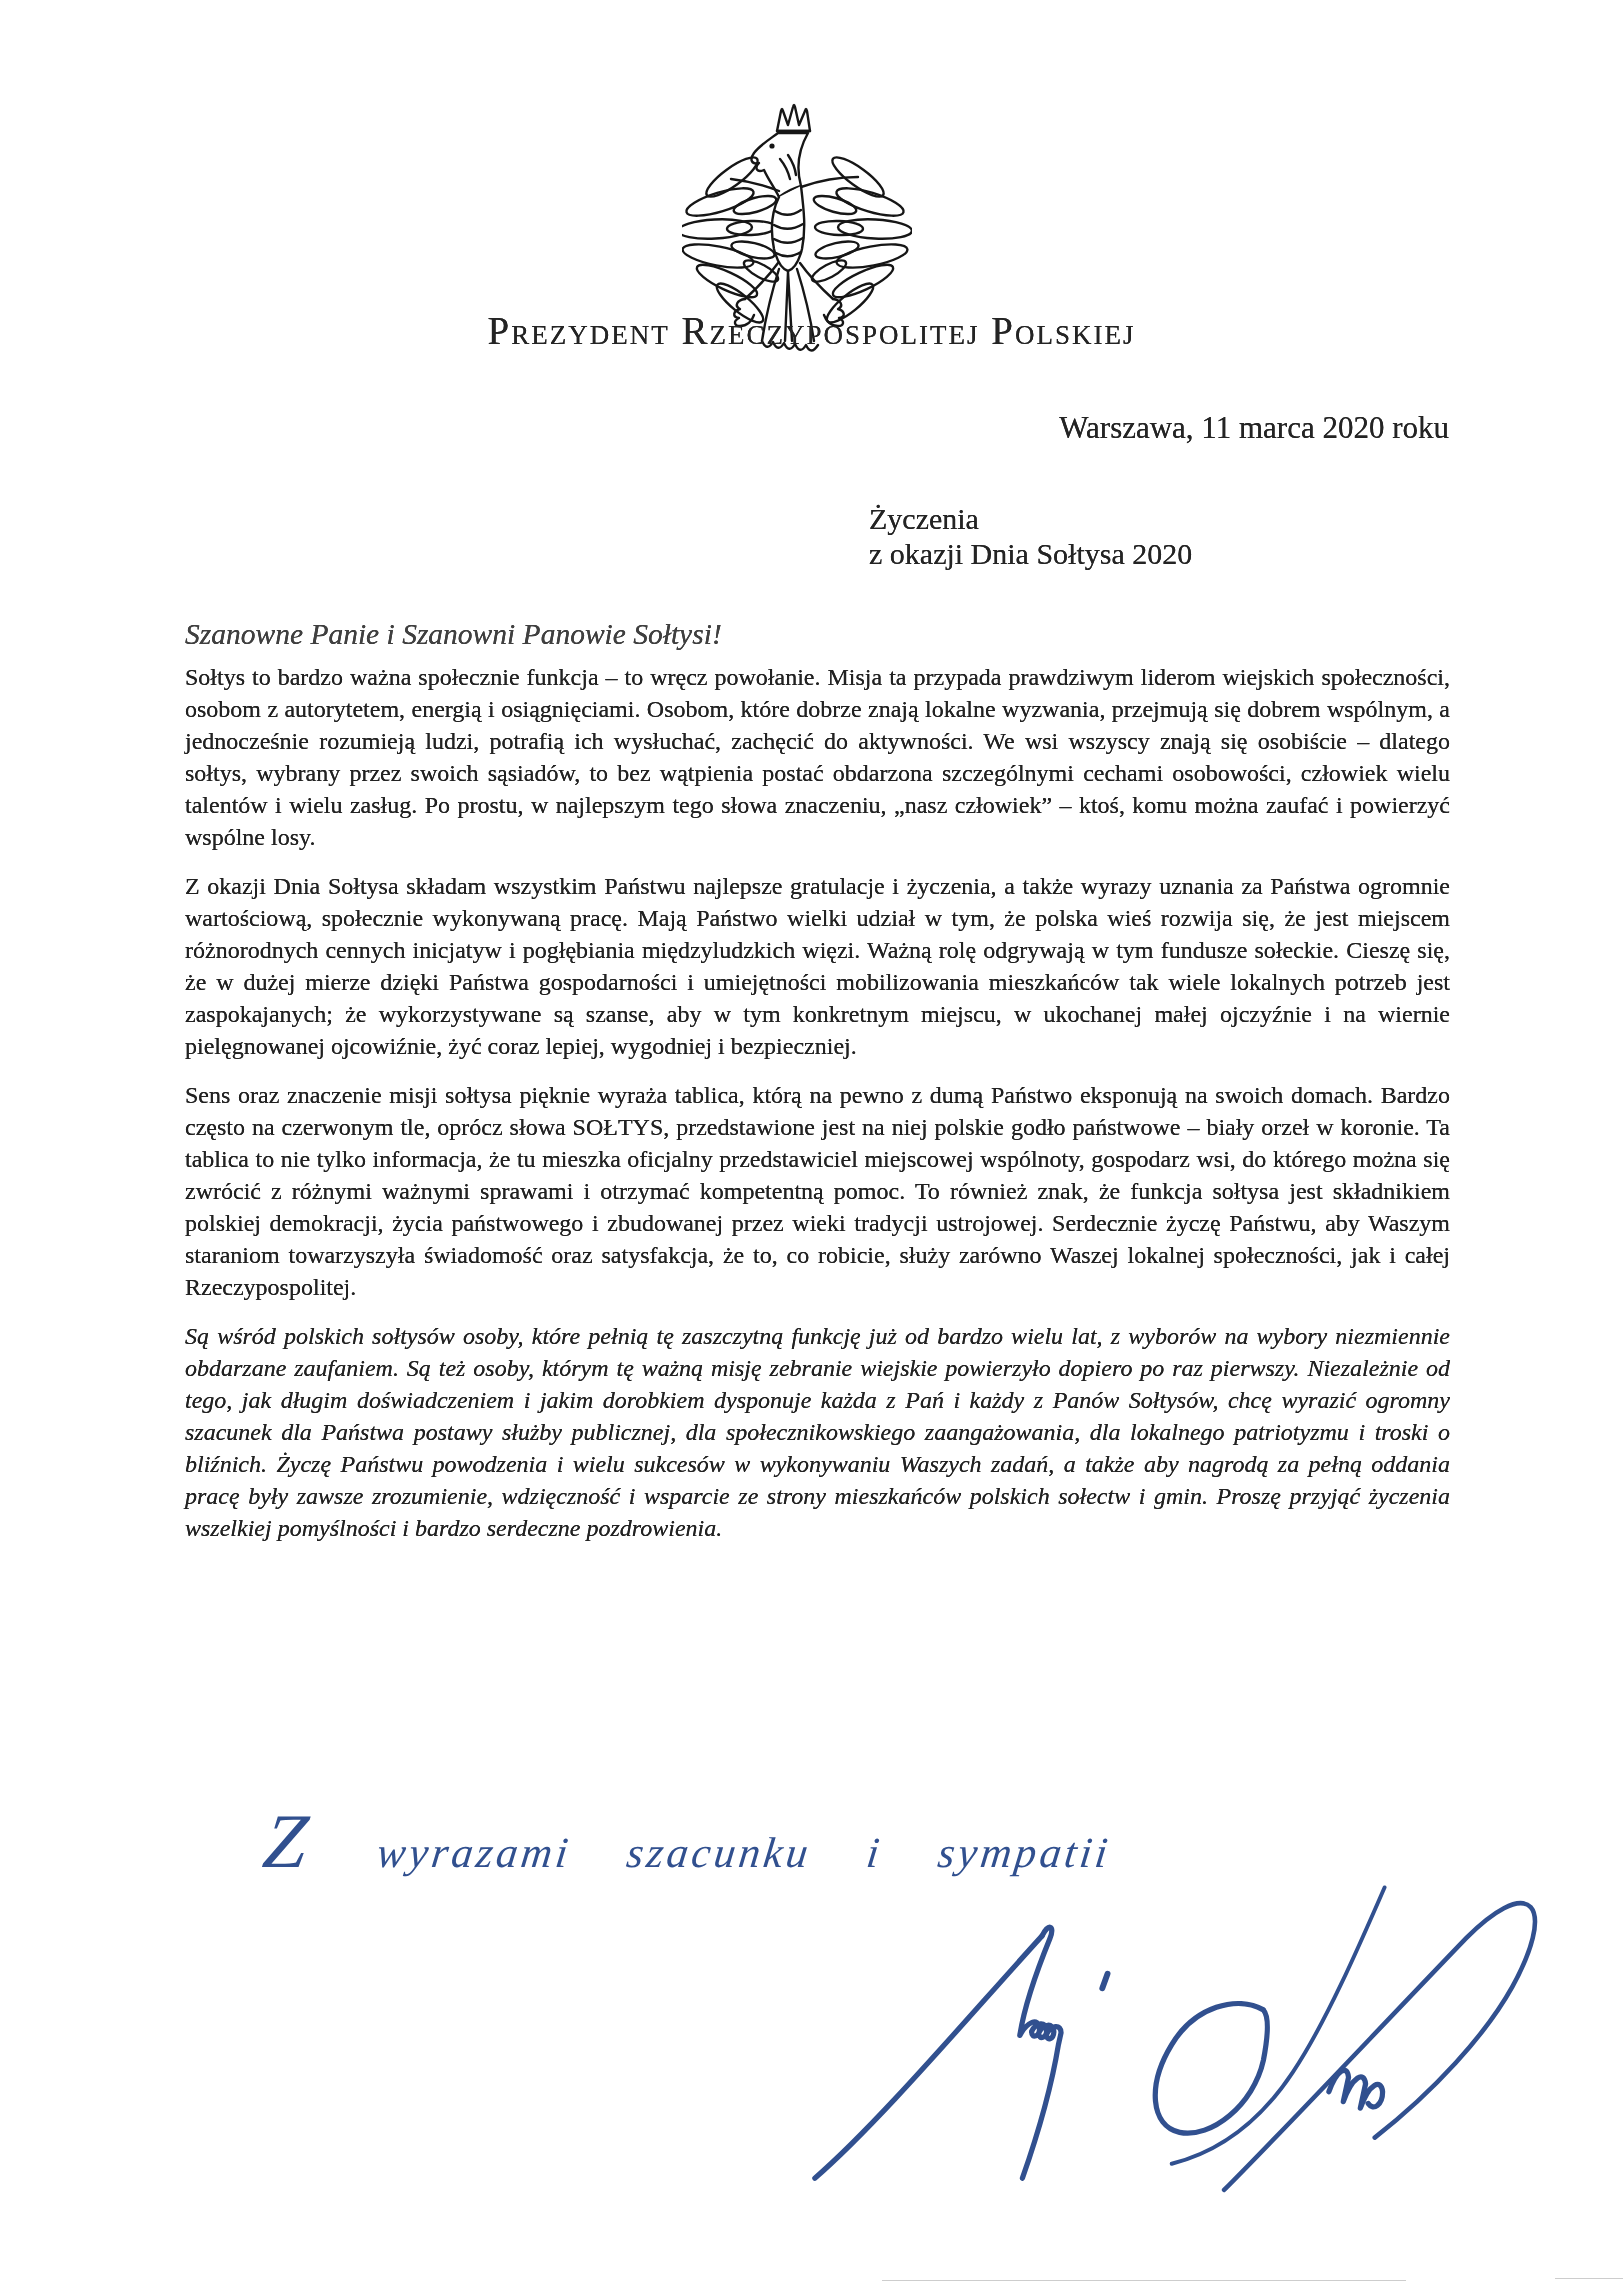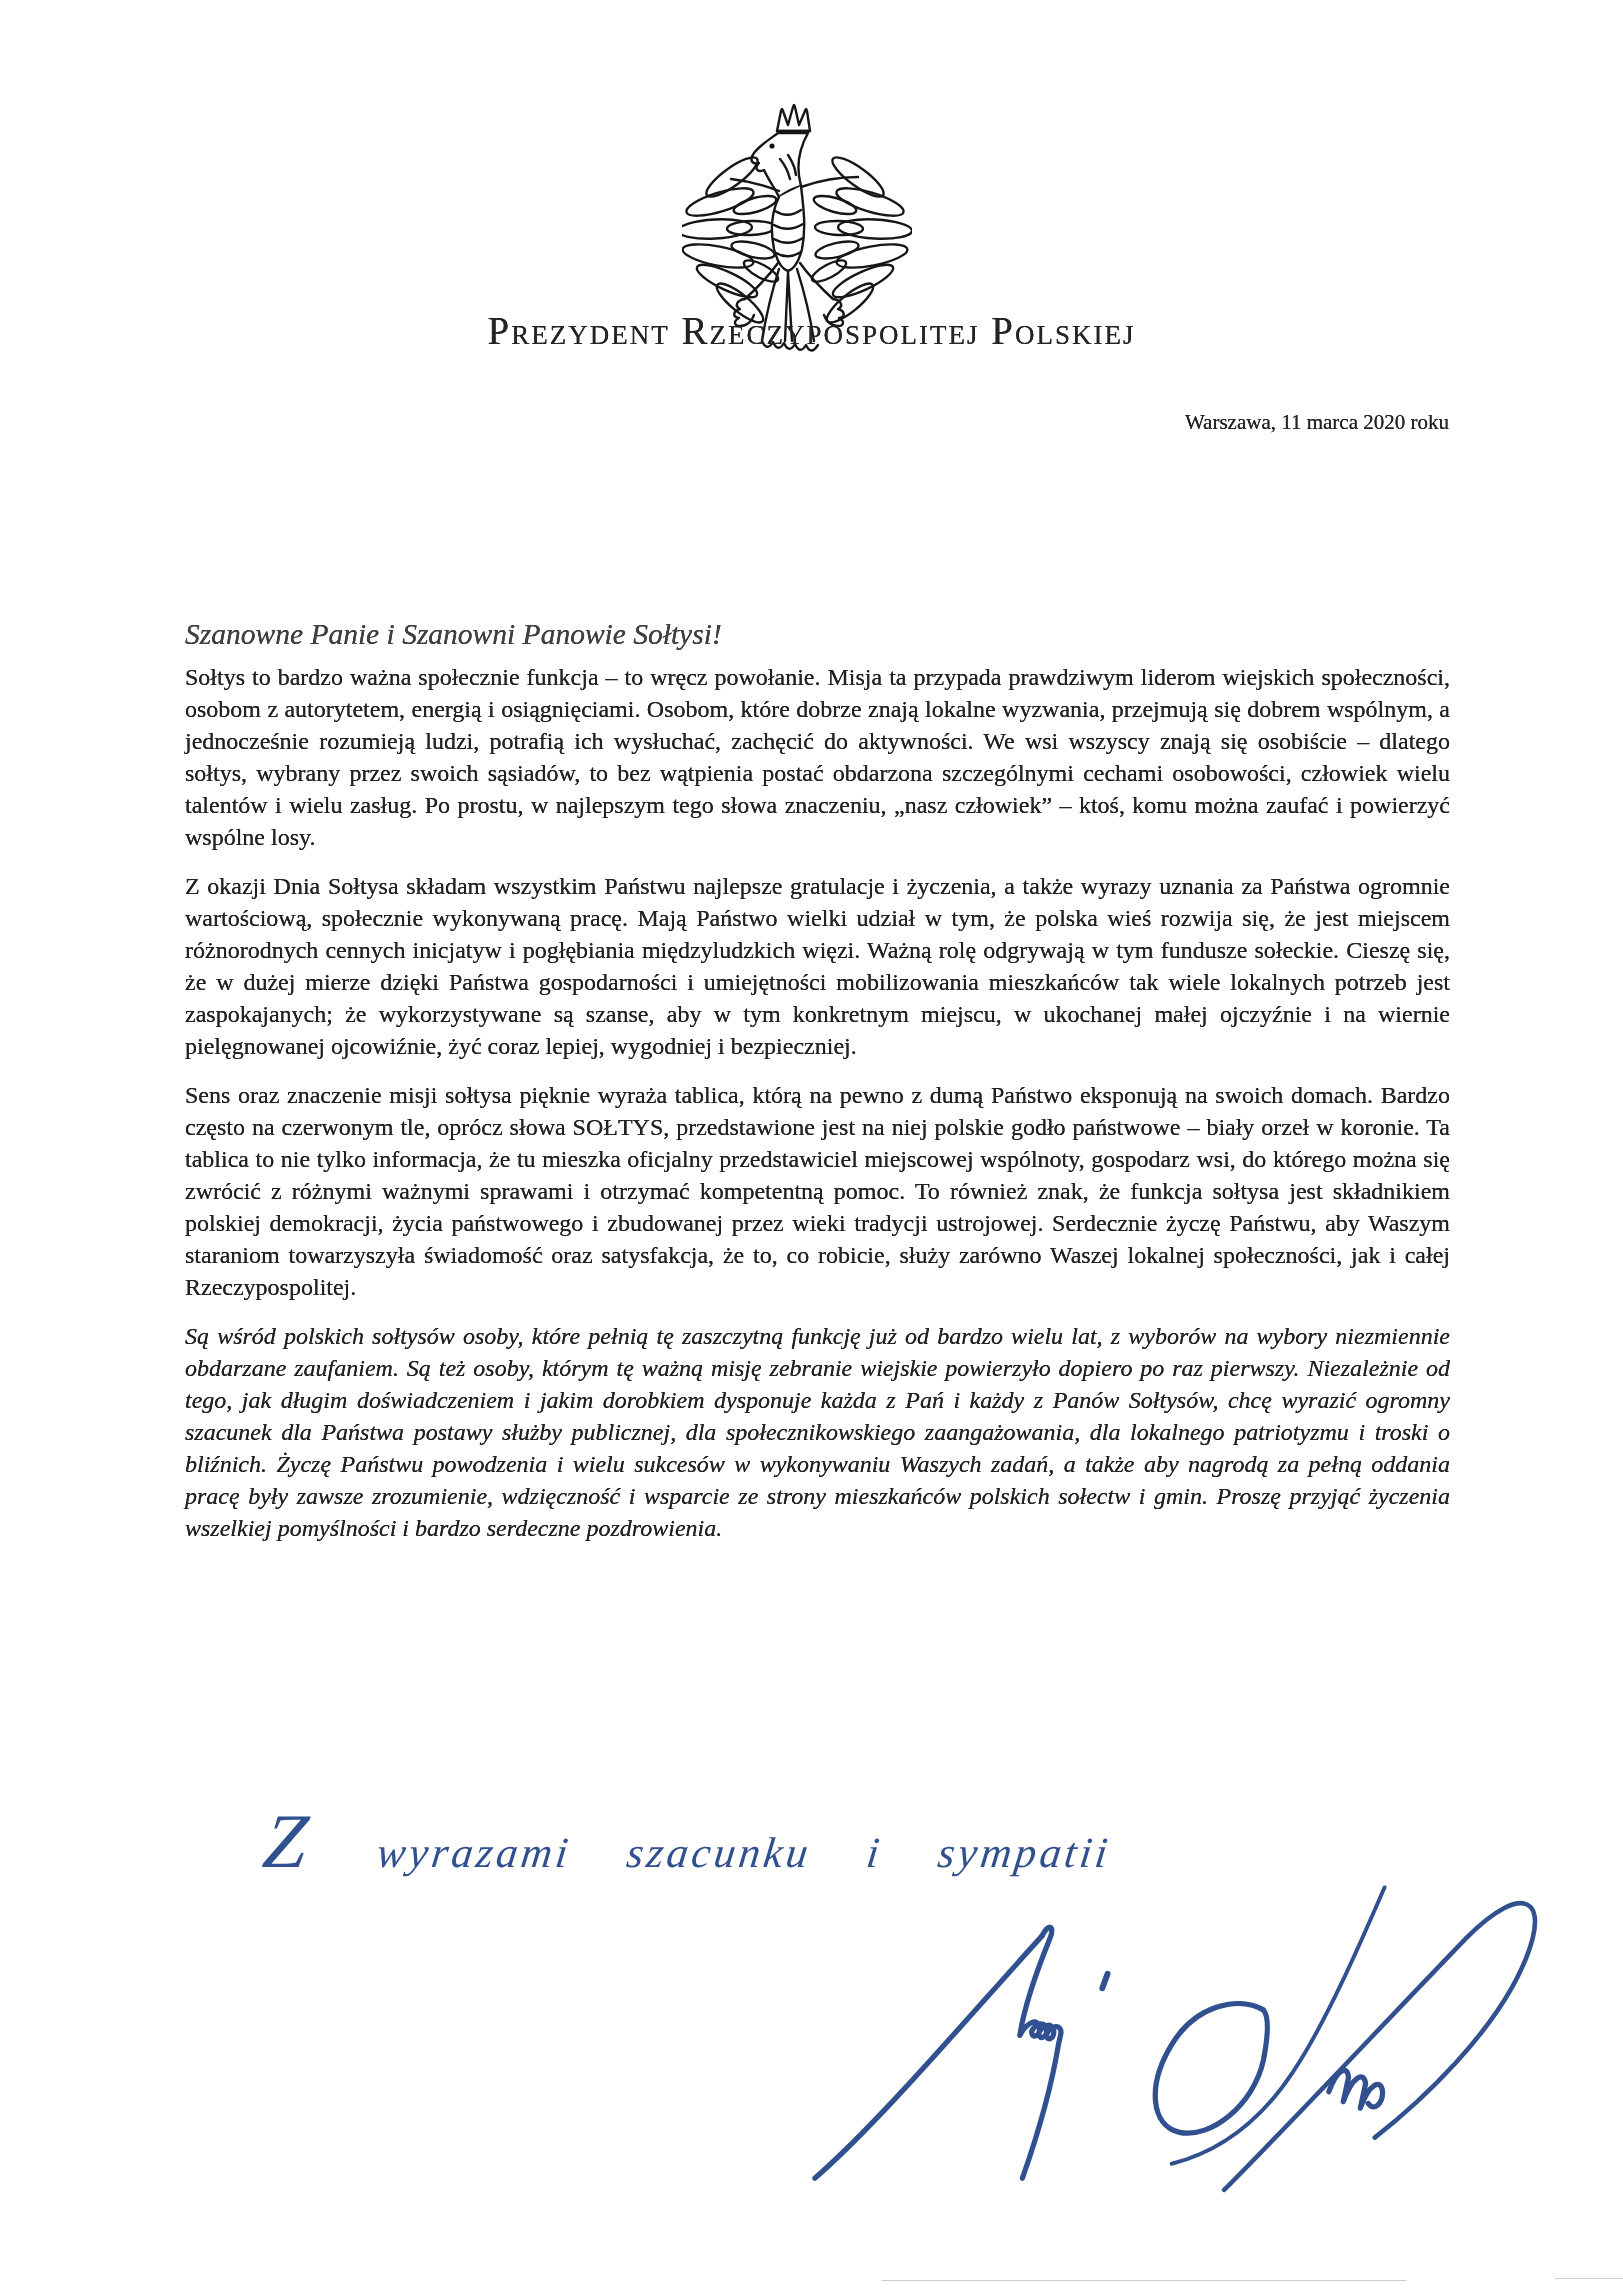--- a/index.html
+++ b/index.html
@@ -23,21 +23,21 @@
   }
   .lh-name{
     position:absolute;left:0;top:357px;width:1623px;
     text-align:center;
     font-size:37px;letter-spacing:0.7px;
     color:#242424;
     text-shadow:0 0 0.4px #242424;
   }
   .dateline{
     position:absolute;top:410px;right:174px;
-    font-size:21px;color:#242424;
+    font-size:31px;color:#242424;
     text-shadow:0 0 0.3px #242424;
   }
   .subject{
     position:absolute;left:869px;top:501px;
     font-size:30px;line-height:35px;color:#242424;
     text-shadow:0 0 0.3px #242424;
   }
   
   .salutation{
     position:absolute;left:185px;top:618px;
@@ -126,20 +126,24 @@
         <path d="M63,200 c-8,1 -11,7 -5,10 c-7,2 -8,8 -1,9 c-6,3 -5,8 1,8 c7,0 12,-5 14,-11"></path>
         <path d="M151,200 c8,1 11,7 5,10 c7,2 8,8 1,9 c6,3 5,8 -1,8 c-7,0 -12,-5 -14,-11"></path>
       </g>
     </svg>
   </div>
 
   <div class="lh-title">Prezydent Rzeczypospolitej Polskiej</div>
 
   <div class="dateline">Warszawa, 11 marca 2020 roku</div>
 
+  <div class="subject">
+    <div>Życzenia</div>
+    <div>z okazji Dnia Sołtysa 2020</div>
+  </div>
 
   <div class="salutation">Szanowne Panie i Szanowni Panowie Sołtysi!</div>
 
   <div class="body-text">
     <p>Sołtys to bardzo ważna społecznie funkcja – to wręcz powołanie. Misja ta przypada prawdziwym liderom wiejskich społeczności, osobom z autorytetem, energią i osiągnięciami. Osobom, które dobrze znają lokalne wyzwania, przejmują się dobrem wspólnym, a jednocześnie rozumieją ludzi, potrafią ich wysłuchać, zachęcić do aktywności. We wsi wszyscy znają się osobiście – dlatego sołtys, wybrany przez swoich sąsiadów, to bez wątpienia postać obdarzona szczególnymi cechami osobowości, człowiek wielu talentów i wielu zasług. Po prostu, w najlepszym tego słowa znaczeniu, „nasz człowiek” – ktoś, komu można zaufać i powierzyć wspólne losy.</p>
     <p>Z okazji Dnia Sołtysa składam wszystkim Państwu najlepsze gratulacje i życzenia, a także wyrazy uznania za Państwa ogromnie wartościową, społecznie wykonywaną pracę. Mają Państwo wielki udział w tym, że polska wieś rozwija się, że jest miejscem różnorodnych cennych inicjatyw i pogłębiania międzyludzkich więzi. Ważną rolę odgrywają w tym fundusze sołeckie. Cieszę się, że w dużej mierze dzięki Państwa gospodarności i umiejętności mobilizowania mieszkańców tak wiele lokalnych potrzeb jest zaspokajanych; że wykorzystywane są szanse, aby w tym konkretnym miejscu, w ukochanej małej ojczyźnie i na wiernie pielęgnowanej ojcowiźnie, żyć coraz lepiej, wygodniej i bezpieczniej.</p>
     <p>Sens oraz znaczenie misji sołtysa pięknie wyraża tablica, którą na pewno z dumą Państwo eksponują na swoich domach. Bardzo często na czerwonym tle, oprócz słowa SOŁTYS, przedstawione jest na niej polskie godło państwowe – biały orzeł w koronie. Ta tablica to nie tylko informacja, że tu mieszka oficjalny przedstawiciel miejscowej wspólnoty, gospodarz wsi, do którego można się zwrócić z różnymi ważnymi sprawami i otrzymać kompetentną pomoc. To również znak, że funkcja sołtysa jest składnikiem polskiej demokracji, życia państwowego i zbudowanej przez wieki tradycji ustrojowej. Serdecznie życzę Państwu, aby Waszym staraniom towarzyszyła świadomość oraz satysfakcja, że to, co robicie, służy zarówno Waszej lokalnej społeczności, jak i całej Rzeczypospolitej.</p>
     <p>Są wśród polskich sołtysów osoby, które pełnią tę zaszczytną funkcję już od bardzo wielu lat, z wyborów na wybory niezmiennie obdarzane zaufaniem. Są też osoby, którym tę ważną misję zebranie wiejskie powierzyło dopiero po raz pierwszy. Niezależnie od tego, jak długim doświadczeniem i jakim dorobkiem dysponuje każda z Pań i każdy z Panów Sołtysów, chcę wyrazić ogromny szacunek dla Państwa postawy służby publicznej, dla społecznikowskiego zaangażowania, dla lokalnego patriotyzmu i troski o bliźnich. Życzę Państwu powodzenia i wielu sukcesów w wykonywaniu Waszych zadań, a także aby nagrodą za pełną oddania pracę były zawsze zrozumienie, wdzięczność i wsparcie ze strony mieszkańców polskich sołectw i gmin. Proszę przyjąć życzenia wszelkiej pomyślności i bardzo serdeczne pozdrowienia.</p>
   </div>
 

